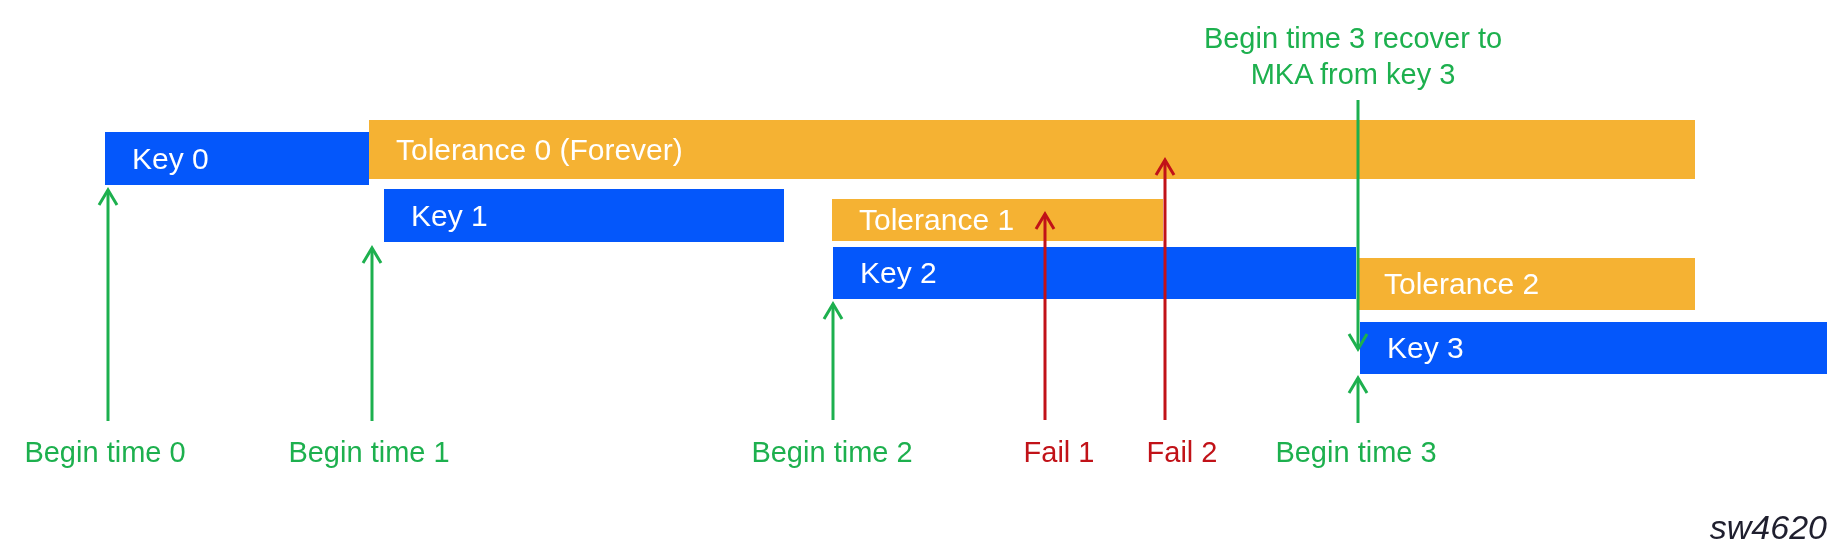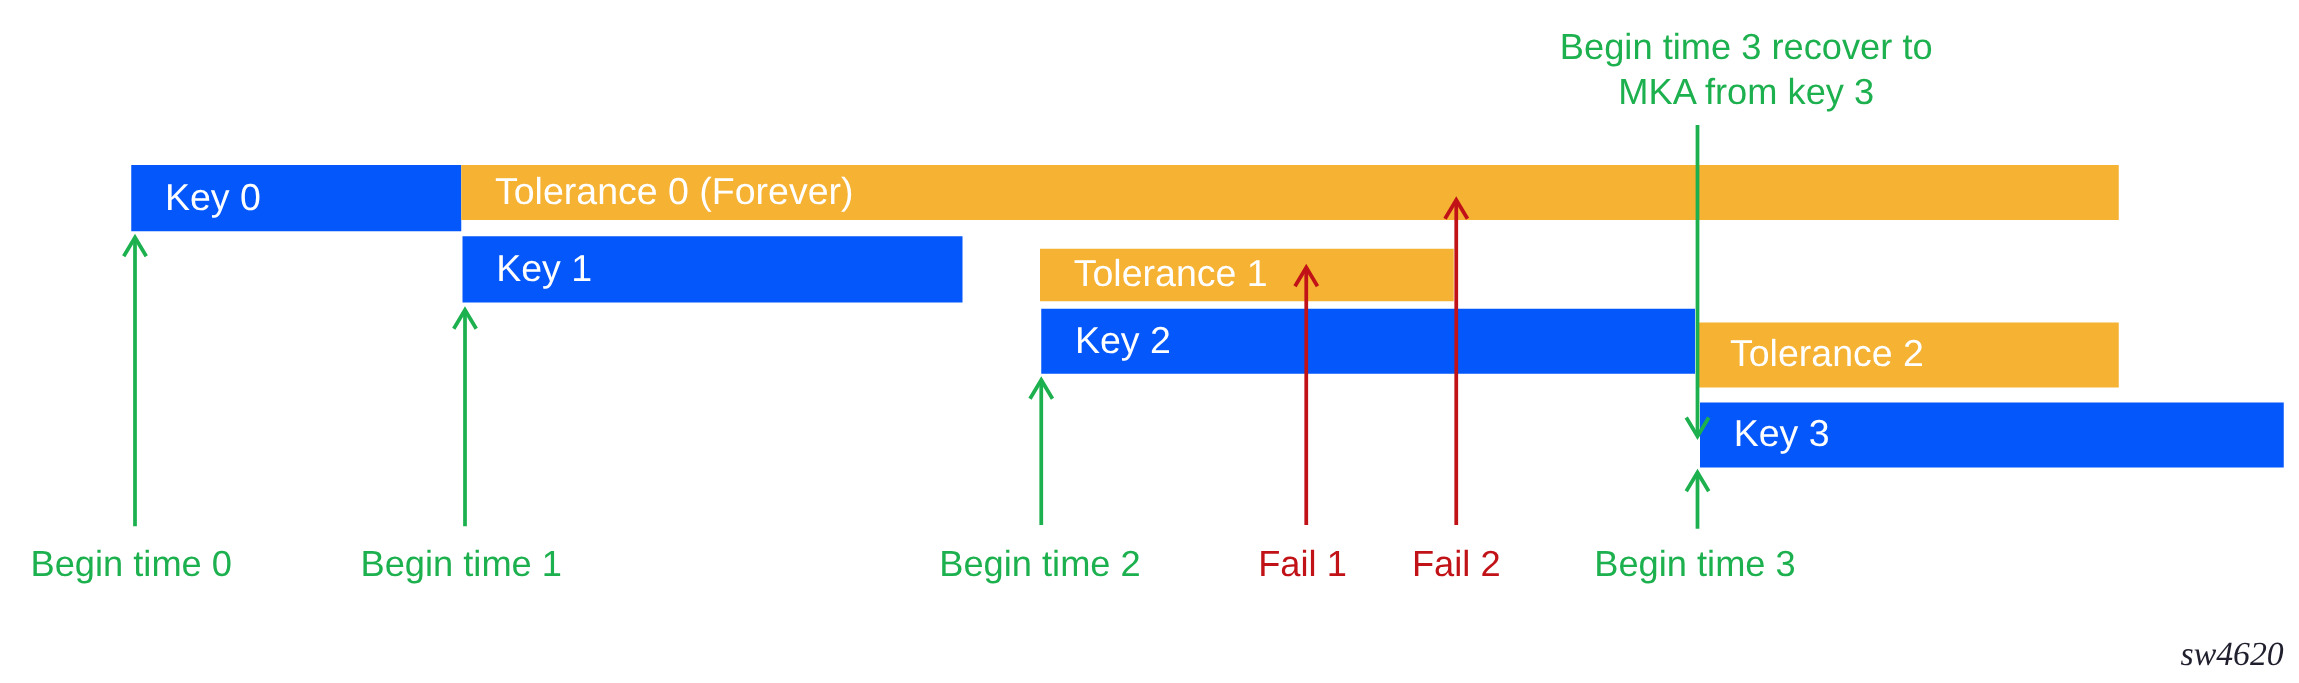--- a/index.html
+++ b/index.html
@@ -27,38 +27,37 @@
   }
   .annotation{
     position:absolute;
     left:1353px;top:20px;
     transform:translateX(-50%);
     color:var(--green);
     font-size:29px;
     line-height:36px;
     text-align:center;
     white-space:nowrap;
-    margin-left:44px;
   }
   .tick-label{
     position:absolute;
     top:436px;
     transform:translateX(-50%);
     font-size:29px;
     line-height:32px;
     white-space:nowrap;
   }
   .tick-label.green{color:var(--green);}
-  .tick-label.red{color:var(--red);}
+  .tick-label.red{color:var(--red);margin-left:17px;}
   .watermark{
     position:absolute;
     right:12px;top:508px;
-    font-family:Liberation Serif, serif;
+    font-family:Liberation Sans, sans-serif;
     font-style:italic;
-    font-size:27px;
+    font-size:34px;
     color:var(--watermark);
   }
   svg.arrows{
     position:absolute;left:0;top:0;
     pointer-events:none;
   }
   svg .green-stroke{stroke:var(--green);}
   svg .red-stroke{stroke:var(--red);}
 </style>
 </head>
@@ -67,25 +66,25 @@
 <div class="canvas">
 
   <div class="annotation">
     <div>Begin time 3 recover to</div>
     <div>MKA from key 3</div>
   </div>
 
   <div class="bar blue" style="left:105px;top:132px;width:264px;height:53px">
     <span class="bar-label">Key 0</span>
   </div>
-  <div class="bar orange" style="left:369px;top:132px;width:1326px;height:44px">
+  <div class="bar orange" style="left:369px;top:120px;width:1326px;height:59px">
     <span class="bar-label">Tolerance 0 (Forever)</span>
   </div>
 
-  <div class="bar blue" style="left:370px;top:189px;width:400px;height:53px">
+  <div class="bar blue" style="left:384px;top:189px;width:400px;height:53px">
     <span class="bar-label">Key 1</span>
   </div>
   <div class="bar orange" style="left:832px;top:199px;width:331px;height:42px">
     <span class="bar-label">Tolerance 1</span>
   </div>
 
   <div class="bar blue" style="left:833px;top:247px;width:523px;height:52px">
     <span class="bar-label">Key 2</span>
   </div>
   <div class="bar orange" style="left:1357px;top:258px;width:338px;height:52px">

